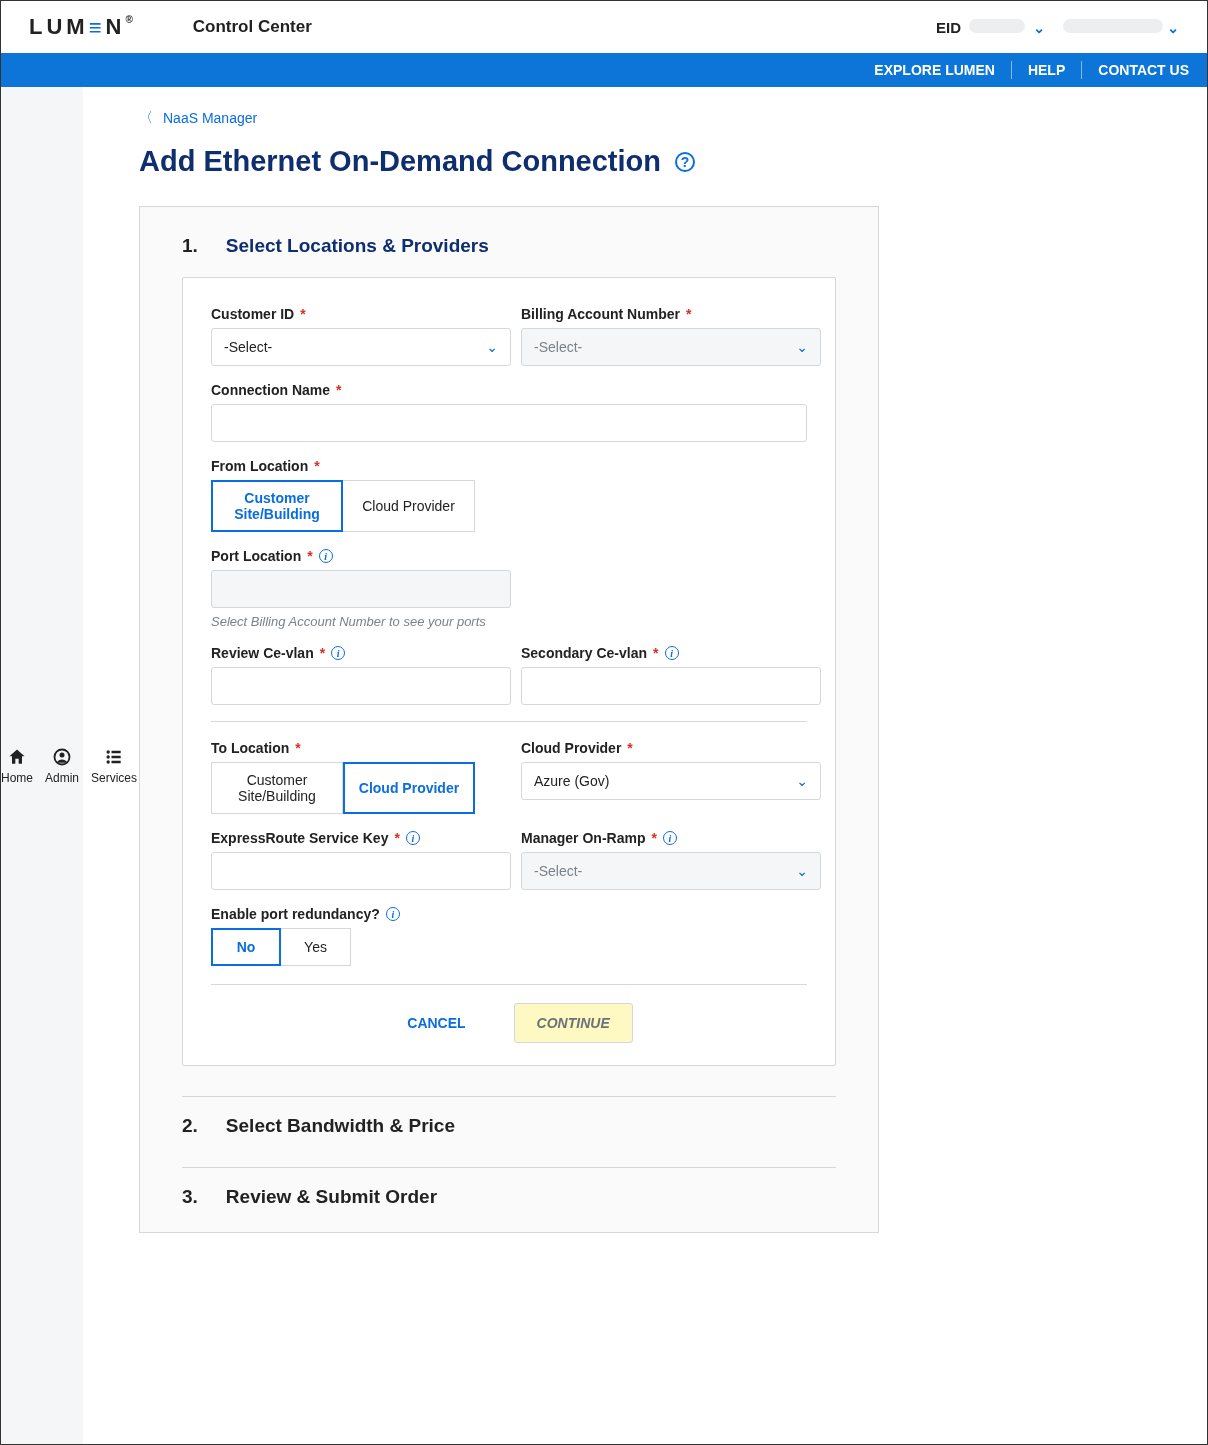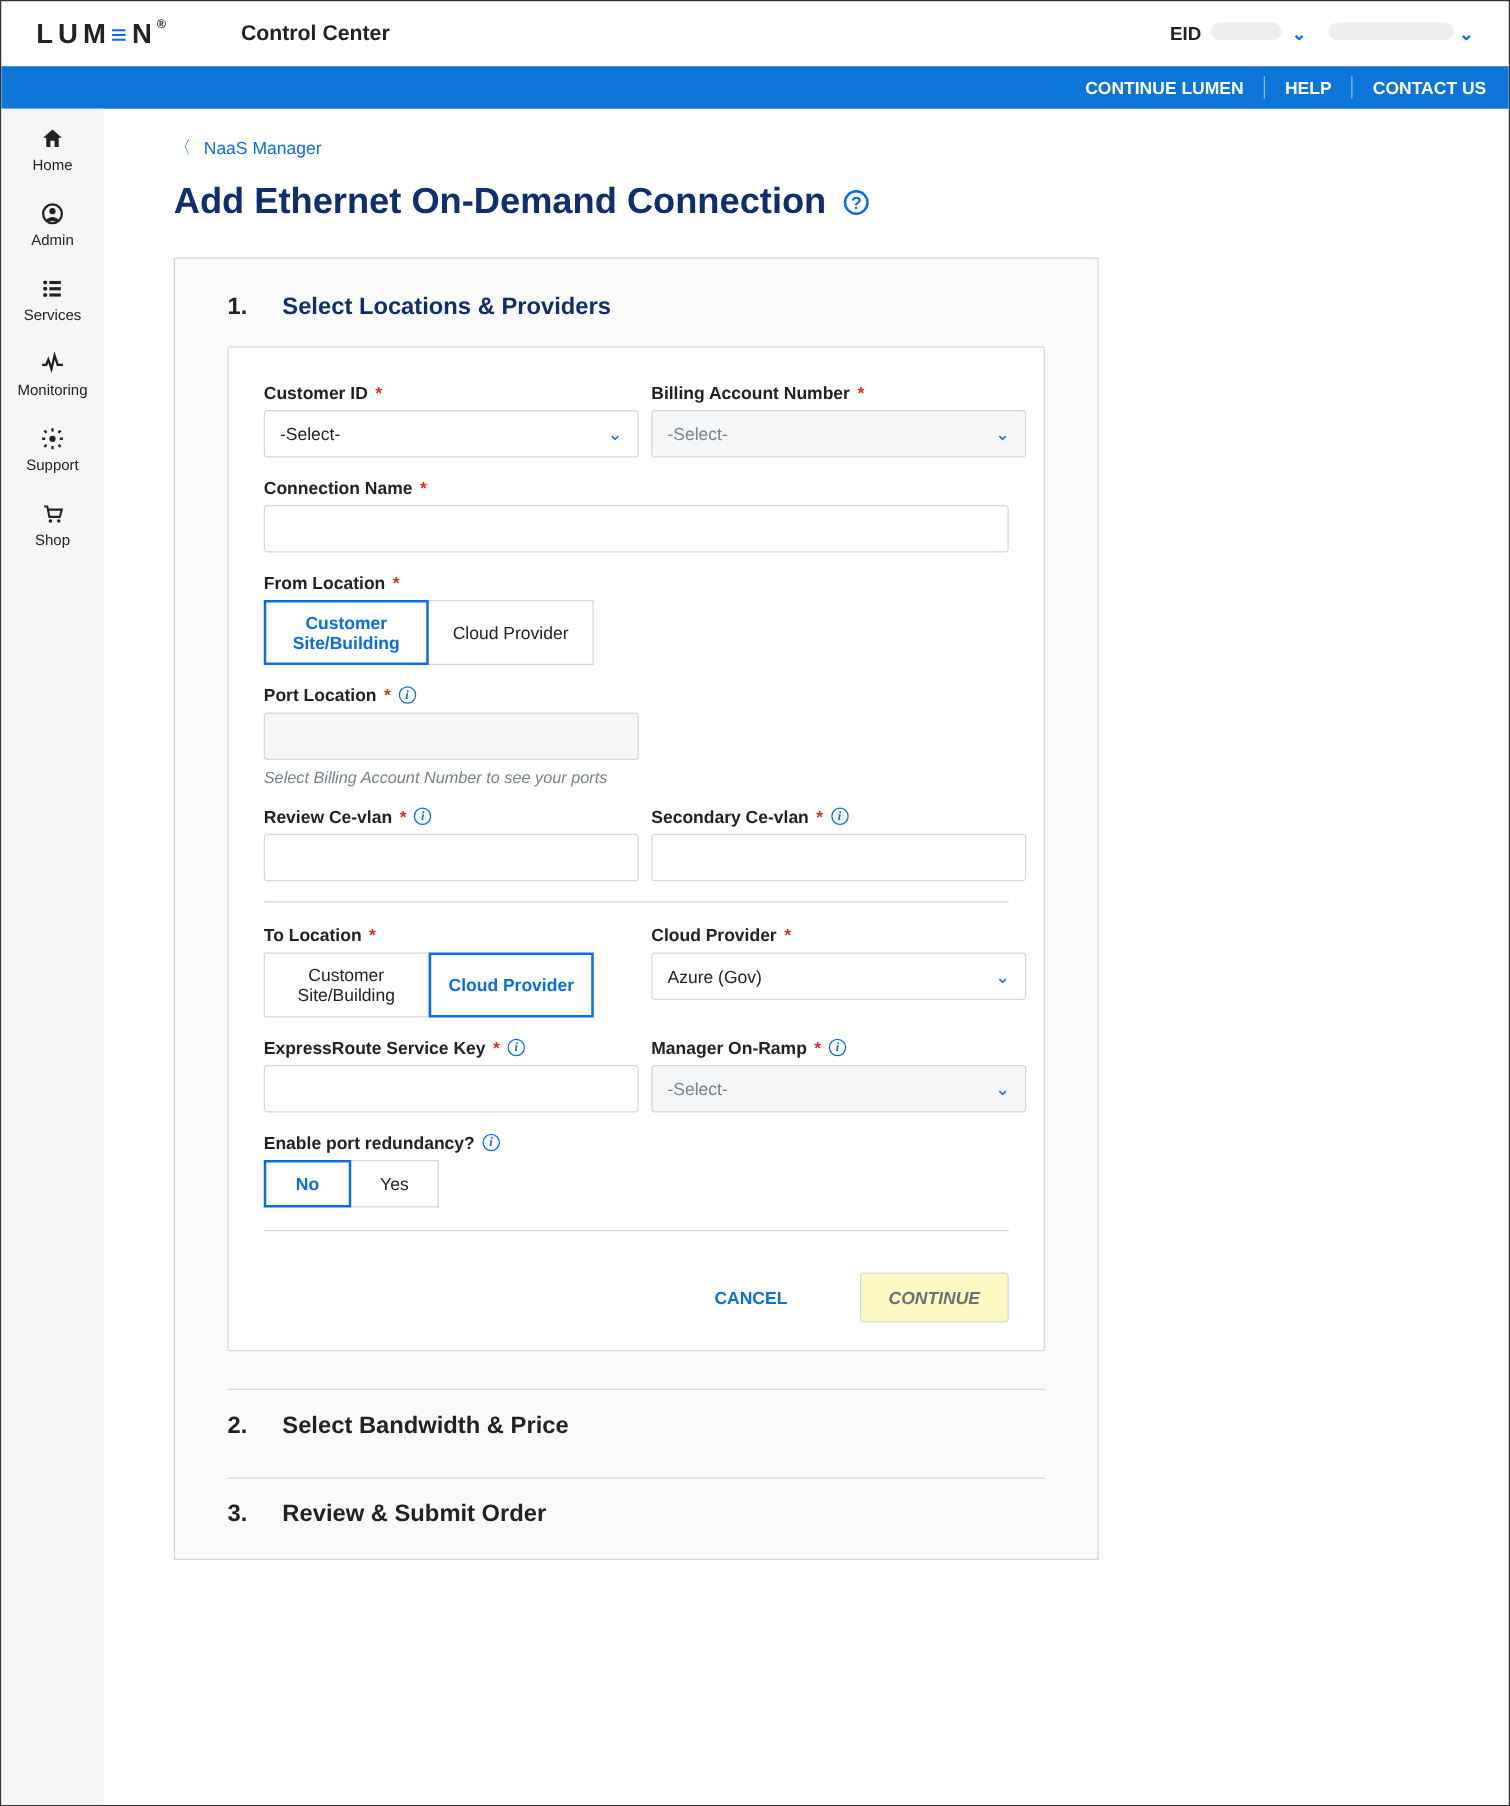--- a/index.html
+++ b/index.html
@@ -22,21 +22,21 @@
   .product-name{font-weight:700;font-size:17px;margin-left:60px;}
   .spacer{flex:1;}
   .eid-area{display:flex;align-items:center;gap:18px;font-weight:700;font-size:15px;}
   .pill{display:inline-block;background:#eceef0;border-radius:10px;height:14px;}
   .chev{color:var(--brand-blue);font-size:14px;}
   
   .blue-bar{background:var(--blue-bar);color:#fff;height:34px;display:flex;align-items:center;justify-content:flex-end;padding:0 18px;gap:16px;font-weight:700;font-size:14px;}
   .vr{width:1px;height:18px;background:rgba(255,255,255,.5);}
   
   .layout{display:flex;height:calc(1445px - 52px - 34px - 2px);}
-  .sidebar{width:82px;background:var(--light-gray);display:flex;flex-direction:column;align-items:center;padding-top:14px;gap:22px;}
+  .sidebar{width:82px;background:var(--light-gray);display:flex;flex-direction:row;align-items:center;gap:12px;}
   .sb-item{display:flex;flex-direction:column;align-items:center;gap:4px;font-size:12px;color:#222;}
   .sb-item svg,.sb-item .ic{width:20px;height:20px;display:block;}
   .content{flex:1;padding:22px 40px 40px 56px;}
   
   .breadcrumb{display:flex;align-items:center;gap:10px;color:var(--brand-blue);font-size:14px;margin-bottom:6px;}
   .bc-chev{font-size:14px;}
   
   h1{margin:18px 0 28px 0;font-size:29px;font-weight:800;color:var(--dark-blue);display:flex;align-items:center;gap:14px;}
   .help-circ{width:20px;height:20px;border:2px solid var(--brand-blue);border-radius:50%;display:inline-flex;align-items:center;justify-content:center;color:var(--brand-blue);font-size:14px;font-weight:700;}
   
@@ -54,21 +54,21 @@
   .select.disabled{background:#f5f6f7;color:var(--muted);}
   .input.disabled{background:#f5f6f7;}
   .caret{color:var(--brand-blue);font-size:14px;}
   .hint{font-size:13px;color:var(--muted);font-style:italic;margin-top:6px;}
   .seg{display:flex;}
   .seg .opt{width:132px;height:52px;border:1px solid var(--border);display:flex;align-items:center;justify-content:center;text-align:center;padding:0 10px;font-size:14px;}
   .seg .opt + .opt{border-left:none;}
   .seg .opt.sel{border:2px solid var(--brand-blue);color:var(--brand-blue);font-weight:700;z-index:1;}
   .seg.small .opt{width:70px;height:38px;}
   hr.div{border:none;border-top:1px solid var(--border);margin:16px 0 18px 0;}
-  .actions{display:flex;justify-content:flex-end;gap:36px;margin-top:18px;border-top:1px solid var(--border);padding-top:33px;}
+  .actions{display:flex;justify-content:center;gap:26px;margin-top:18px;border-top:1px solid var(--border);padding-top:18px;}
   .btn{height:40px;padding:0 22px;border-radius:3px;font-weight:800;font-size:14px;display:inline-flex;align-items:center;}
   .btn.cancel{color:var(--brand-blue);background:transparent;border:none;}
   .btn.continue{background:#fef9c3;border:1px solid var(--border);color:#6d7278;font-style:italic;}
   .step-sep{border:none;border-top:1px solid var(--border);margin:30px 42px 18px 42px;}
 </style>
 </head>
 <body>
 
 <div class="top-header">
   <span class="logo">LUM<span class="eq">≡</span>N<span class="tm">®</span></span>
@@ -81,21 +81,21 @@
       <span class="chev">⌄</span>
     </span>
     <span>
       <span class="pill" style="width:100px;"></span>
       <span class="chev">⌄</span>
     </span>
   </div>
 </div>
 
 <div class="blue-bar">
-  <span>CONTINUE LUMEN</span>
+  <span>EXPLORE LUMEN</span>
   <span class="vr"></span>
   <span>HELP</span>
   <span class="vr"></span>
   <span>CONTACT US</span>
 </div>
 
 <div class="layout">
 
   <div class="sidebar">
     <div class="sb-item">

